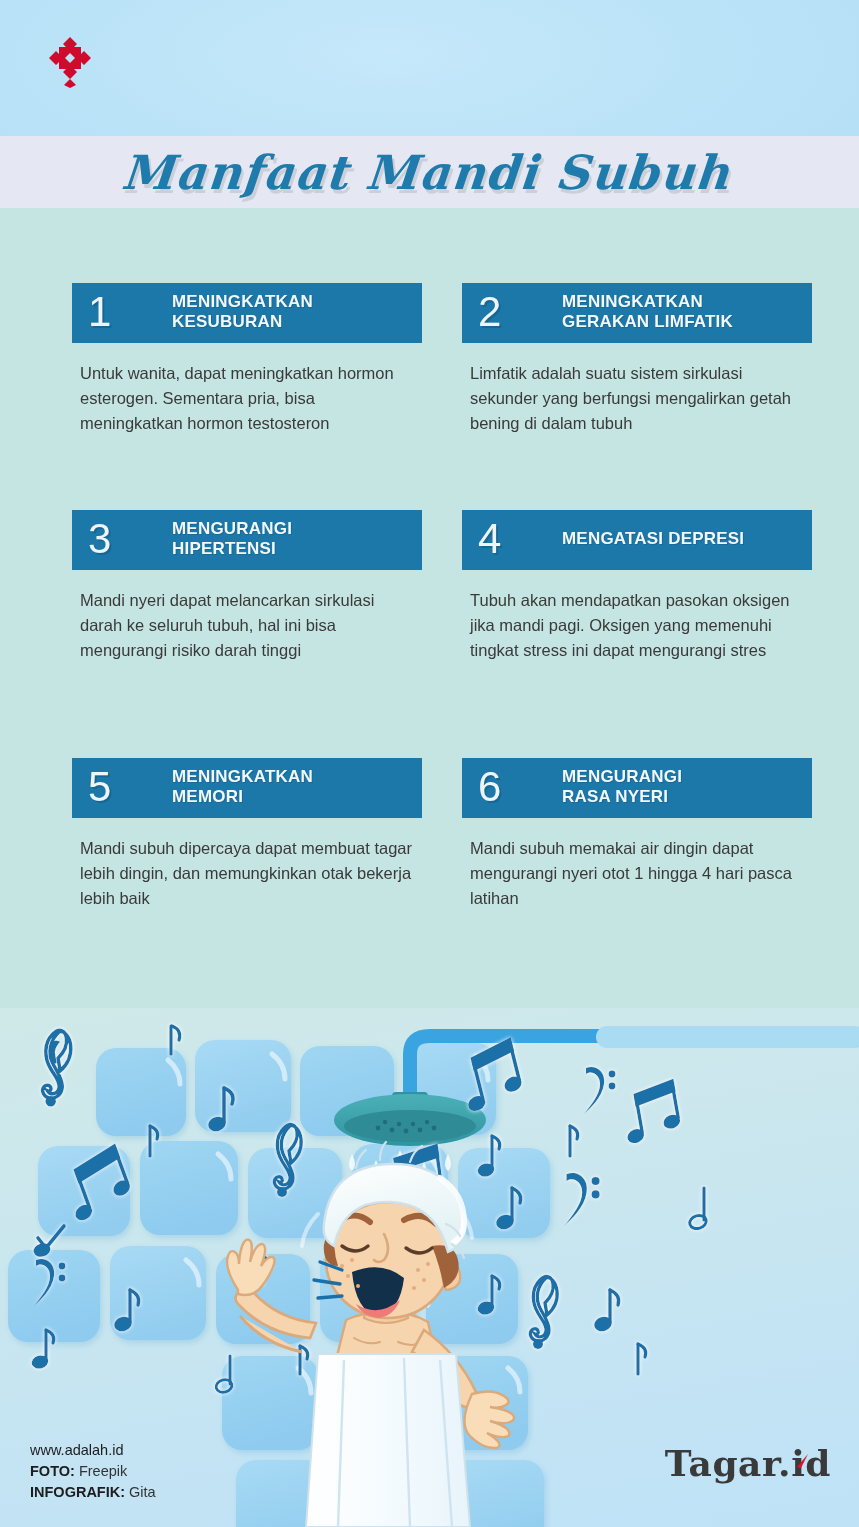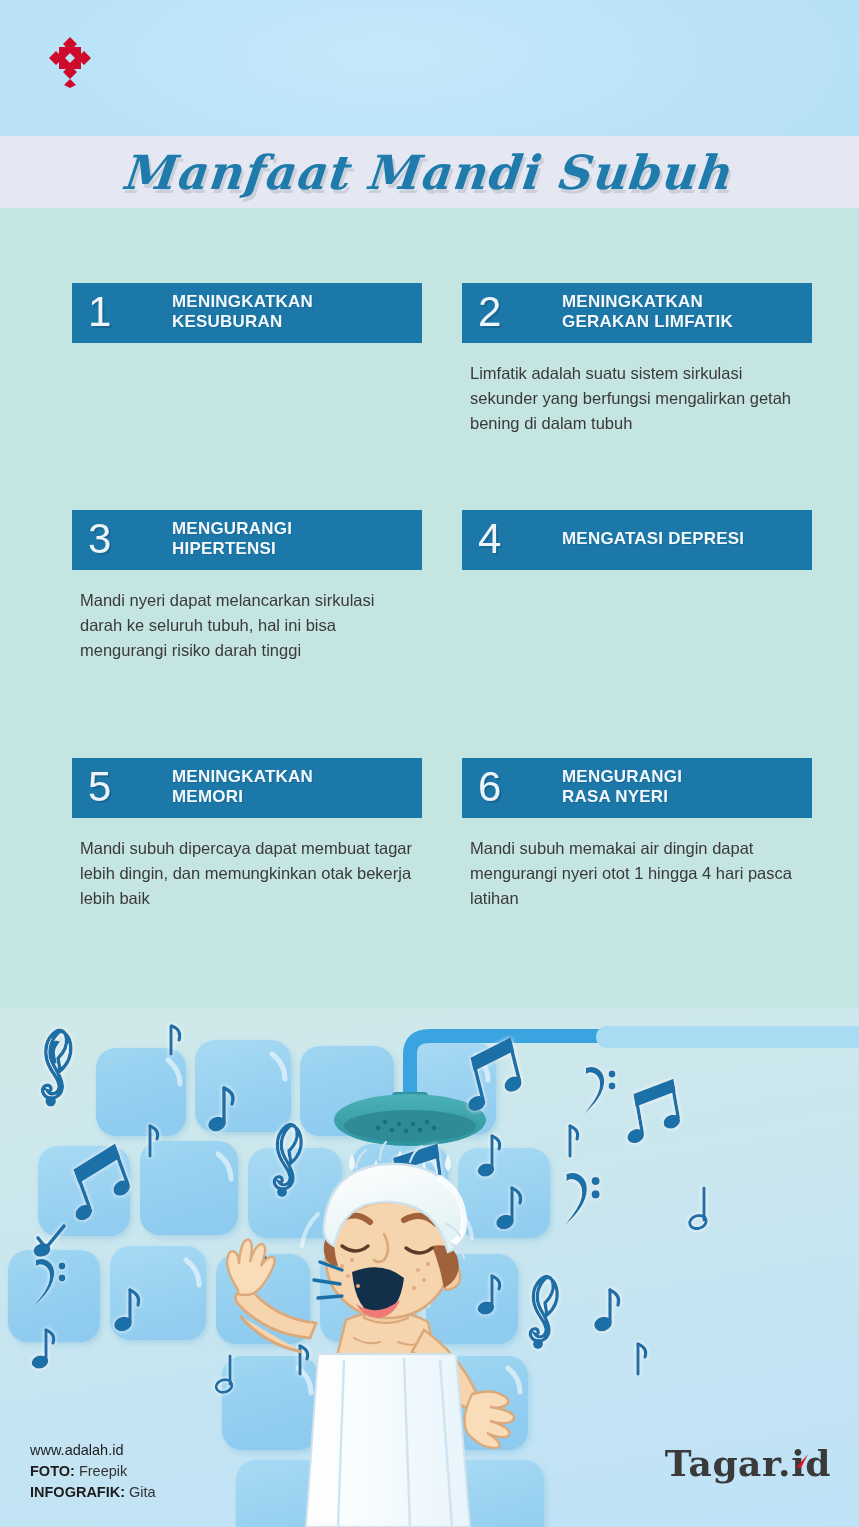--- a/index.html
+++ b/index.html
@@ -169,20 +169,21 @@
 
     <div class="card-row" style="top:75px;">
       <div class="card left">
         <div class="card-head">
           <div class="card-num">1</div>
           <div class="card-title">
             <div>MENINGKATKAN</div>
             <div>KESUBURAN</div>
           </div>
         </div>
+        <div class="card-body">Untuk wanita, dapat meningkatkan hormon esterogen. Sementara pria, bisa meningkatkan hormon testosteron</div>
       </div>
 
       <div class="card right">
         <div class="card-head">
           <div class="card-num">2</div>
           <div class="card-title">
             <div>MENINGKATKAN</div>
             <div>GERAKAN LIMFATIK</div>
           </div>
         </div>
@@ -202,20 +203,21 @@
         <div class="card-body">Mandi nyeri dapat melancarkan sirkulasi darah ke seluruh tubuh, hal ini bisa mengurangi risiko darah tinggi</div>
       </div>
 
       <div class="card right">
         <div class="card-head one-line">
           <div class="card-num">4</div>
           <div class="card-title">
             <div>MENGATASI DEPRESI</div>
           </div>
         </div>
+        <div class="card-body">Tubuh akan mendapatkan pasokan oksigen jika mandi pagi. Oksigen yang memenuhi tingkat stress ini dapat mengurangi stres</div>
       </div>
     </div>
 
     <div class="card-row" style="top:550px;">
       <div class="card left">
         <div class="card-head">
           <div class="card-num">5</div>
           <div class="card-title">
             <div>MENINGKATKAN</div>
             <div>MEMORI</div>

